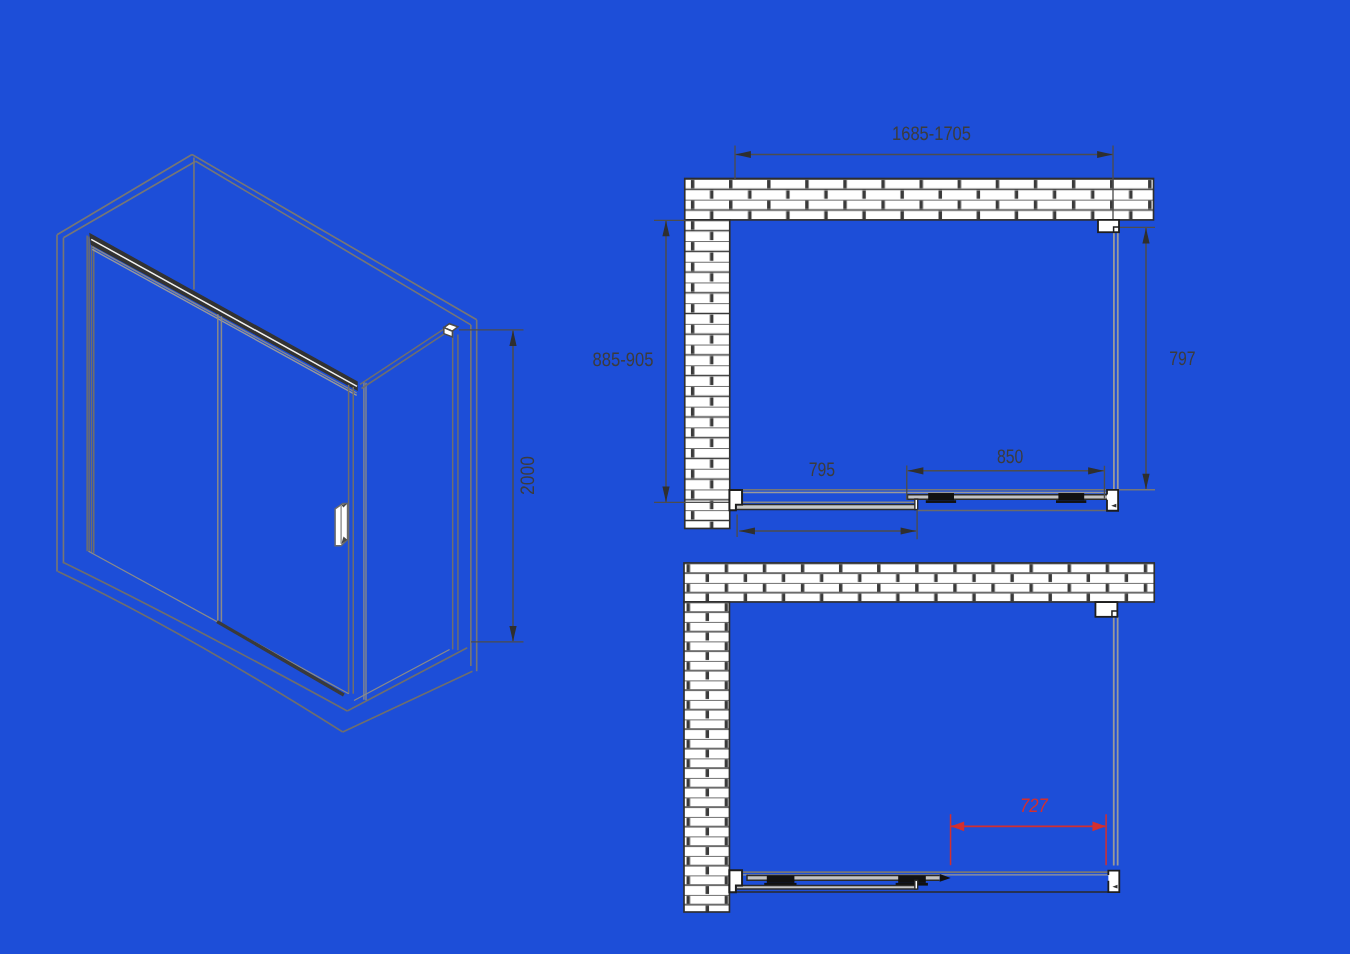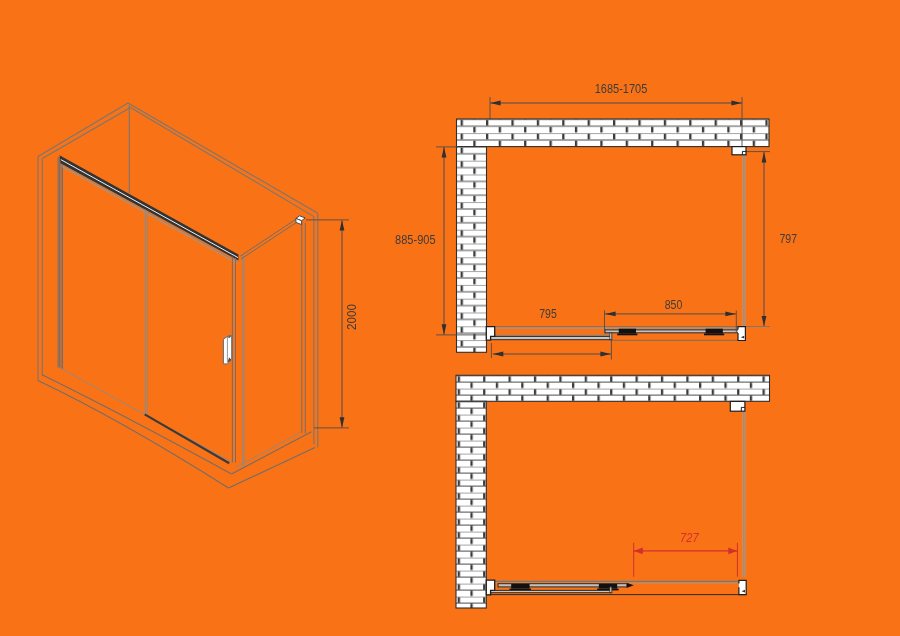--- a/index.html
+++ b/index.html
@@ -1,16 +1,16 @@
 <!DOCTYPE html>
 <html><head>
 <meta charset="utf-8">
 <style>
   html,body{margin:0;padding:0;background:#ffffff;}
-  .page{width:900px;height:636px;position:relative;background:#f97316;overflow:hidden;}
+  .page{width:900px;height:636px;position:relative;background:#1d4ed8;overflow:hidden;}
   svg{display:block;}
   text{font-family:"Liberation Sans", sans-serif;fill:#3c3c3c;}
 </style>
 </head>
 <body>
 <div class="page">
 <svg width="900" height="636" viewBox="0 0 900 636">
 <defs>
 
   <pattern id="brickT" width="25.4" height="13.8" patternUnits="userSpaceOnUse" x="460.6" y="119.3">

